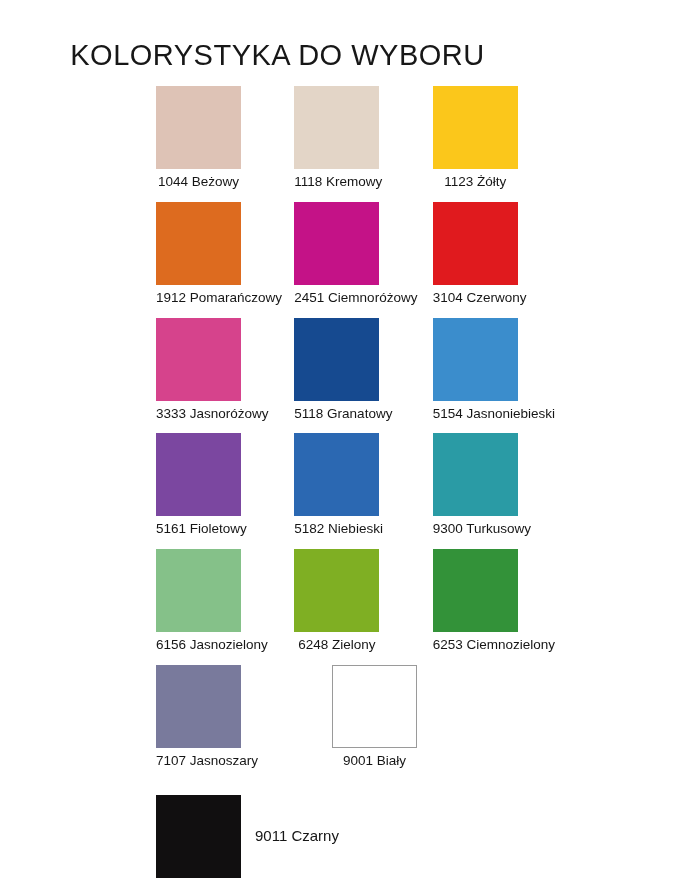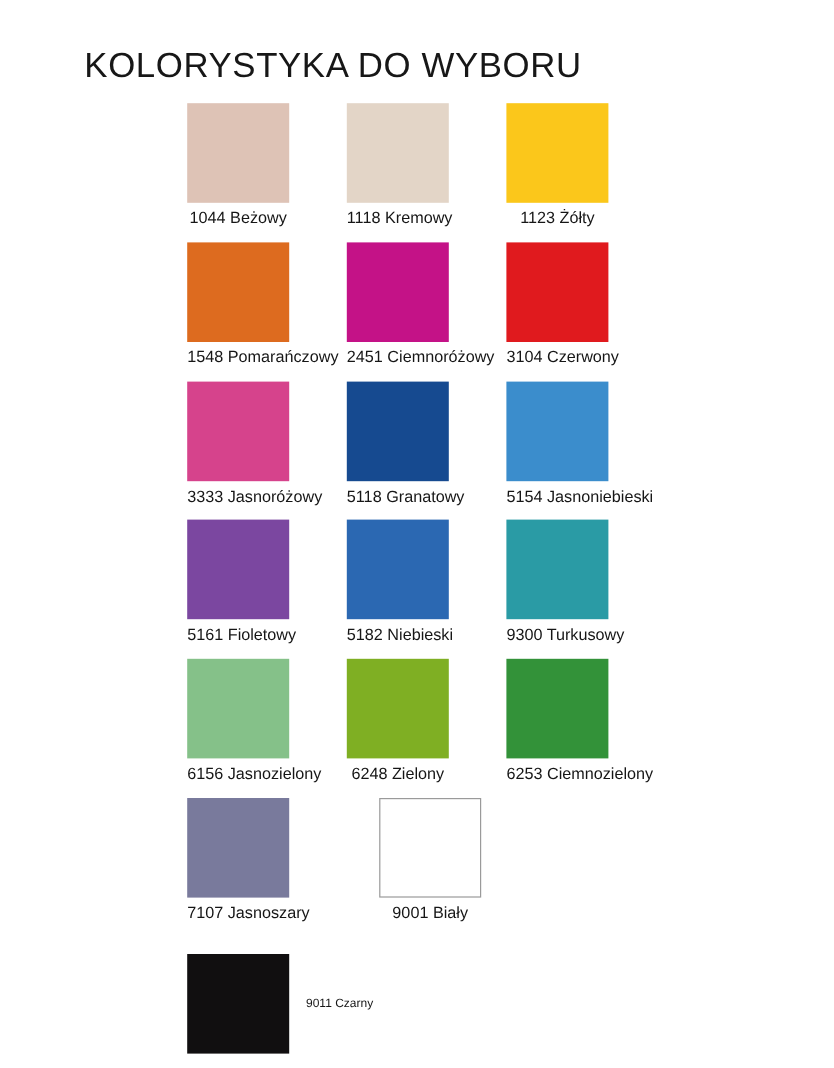--- a/index.html
+++ b/index.html
@@ -38,20 +38,21 @@
     margin-top: 14px;
     display: flex;
     flex-direction: column;
   }
 
   .row {
     display: flex;
     justify-content: flex-start;
     padding-left: 156px;
     margin-bottom: 12px;
+    gap: 16px;
   }
 
   .cell {
     width: 160px;
     display: flex;
     flex-direction: column;
     align-items: flex-start;
     margin-right: 0px;
   }
 
@@ -81,21 +82,21 @@
     display: flex;
     align-items: center;
     padding-left: 156px;
     margin-top: 14px;
   }
   .row-single .caption {
     margin-top: 0;
     width: auto;
     text-align: left;
     margin-left: 14px;
-    font-size: 10px;
+    font-size: 15px;
   }
 
   .footer {
     text-align: center;
     font-size: 22px;
     line-height: 1.28;
     color: #171717;
     margin: 0;
     padding: 16px 40px 0 40px;
   }
@@ -120,21 +121,21 @@
       </div>
       <div class="cell">
         <div class="swatch" style="background-color: rgb(251, 199, 27);"></div>
         <div class="caption">1123 Żółty</div>
       </div>
     </div>
 
     <div class="row">
       <div class="cell">
         <div class="swatch" style="background-color: rgb(221, 107, 31);"></div>
-        <div class="caption">1548 Pomarańczowy</div>
+        <div class="caption">1912 Pomarańczowy</div>
       </div>
       <div class="cell">
         <div class="swatch" style="background-color: rgb(196, 18, 135);"></div>
         <div class="caption">2451 Ciemnoróżowy</div>
       </div>
       <div class="cell">
         <div class="swatch" style="background-color: rgb(224, 26, 30);"></div>
         <div class="caption">3104 Czerwony</div>
       </div>
     </div>

